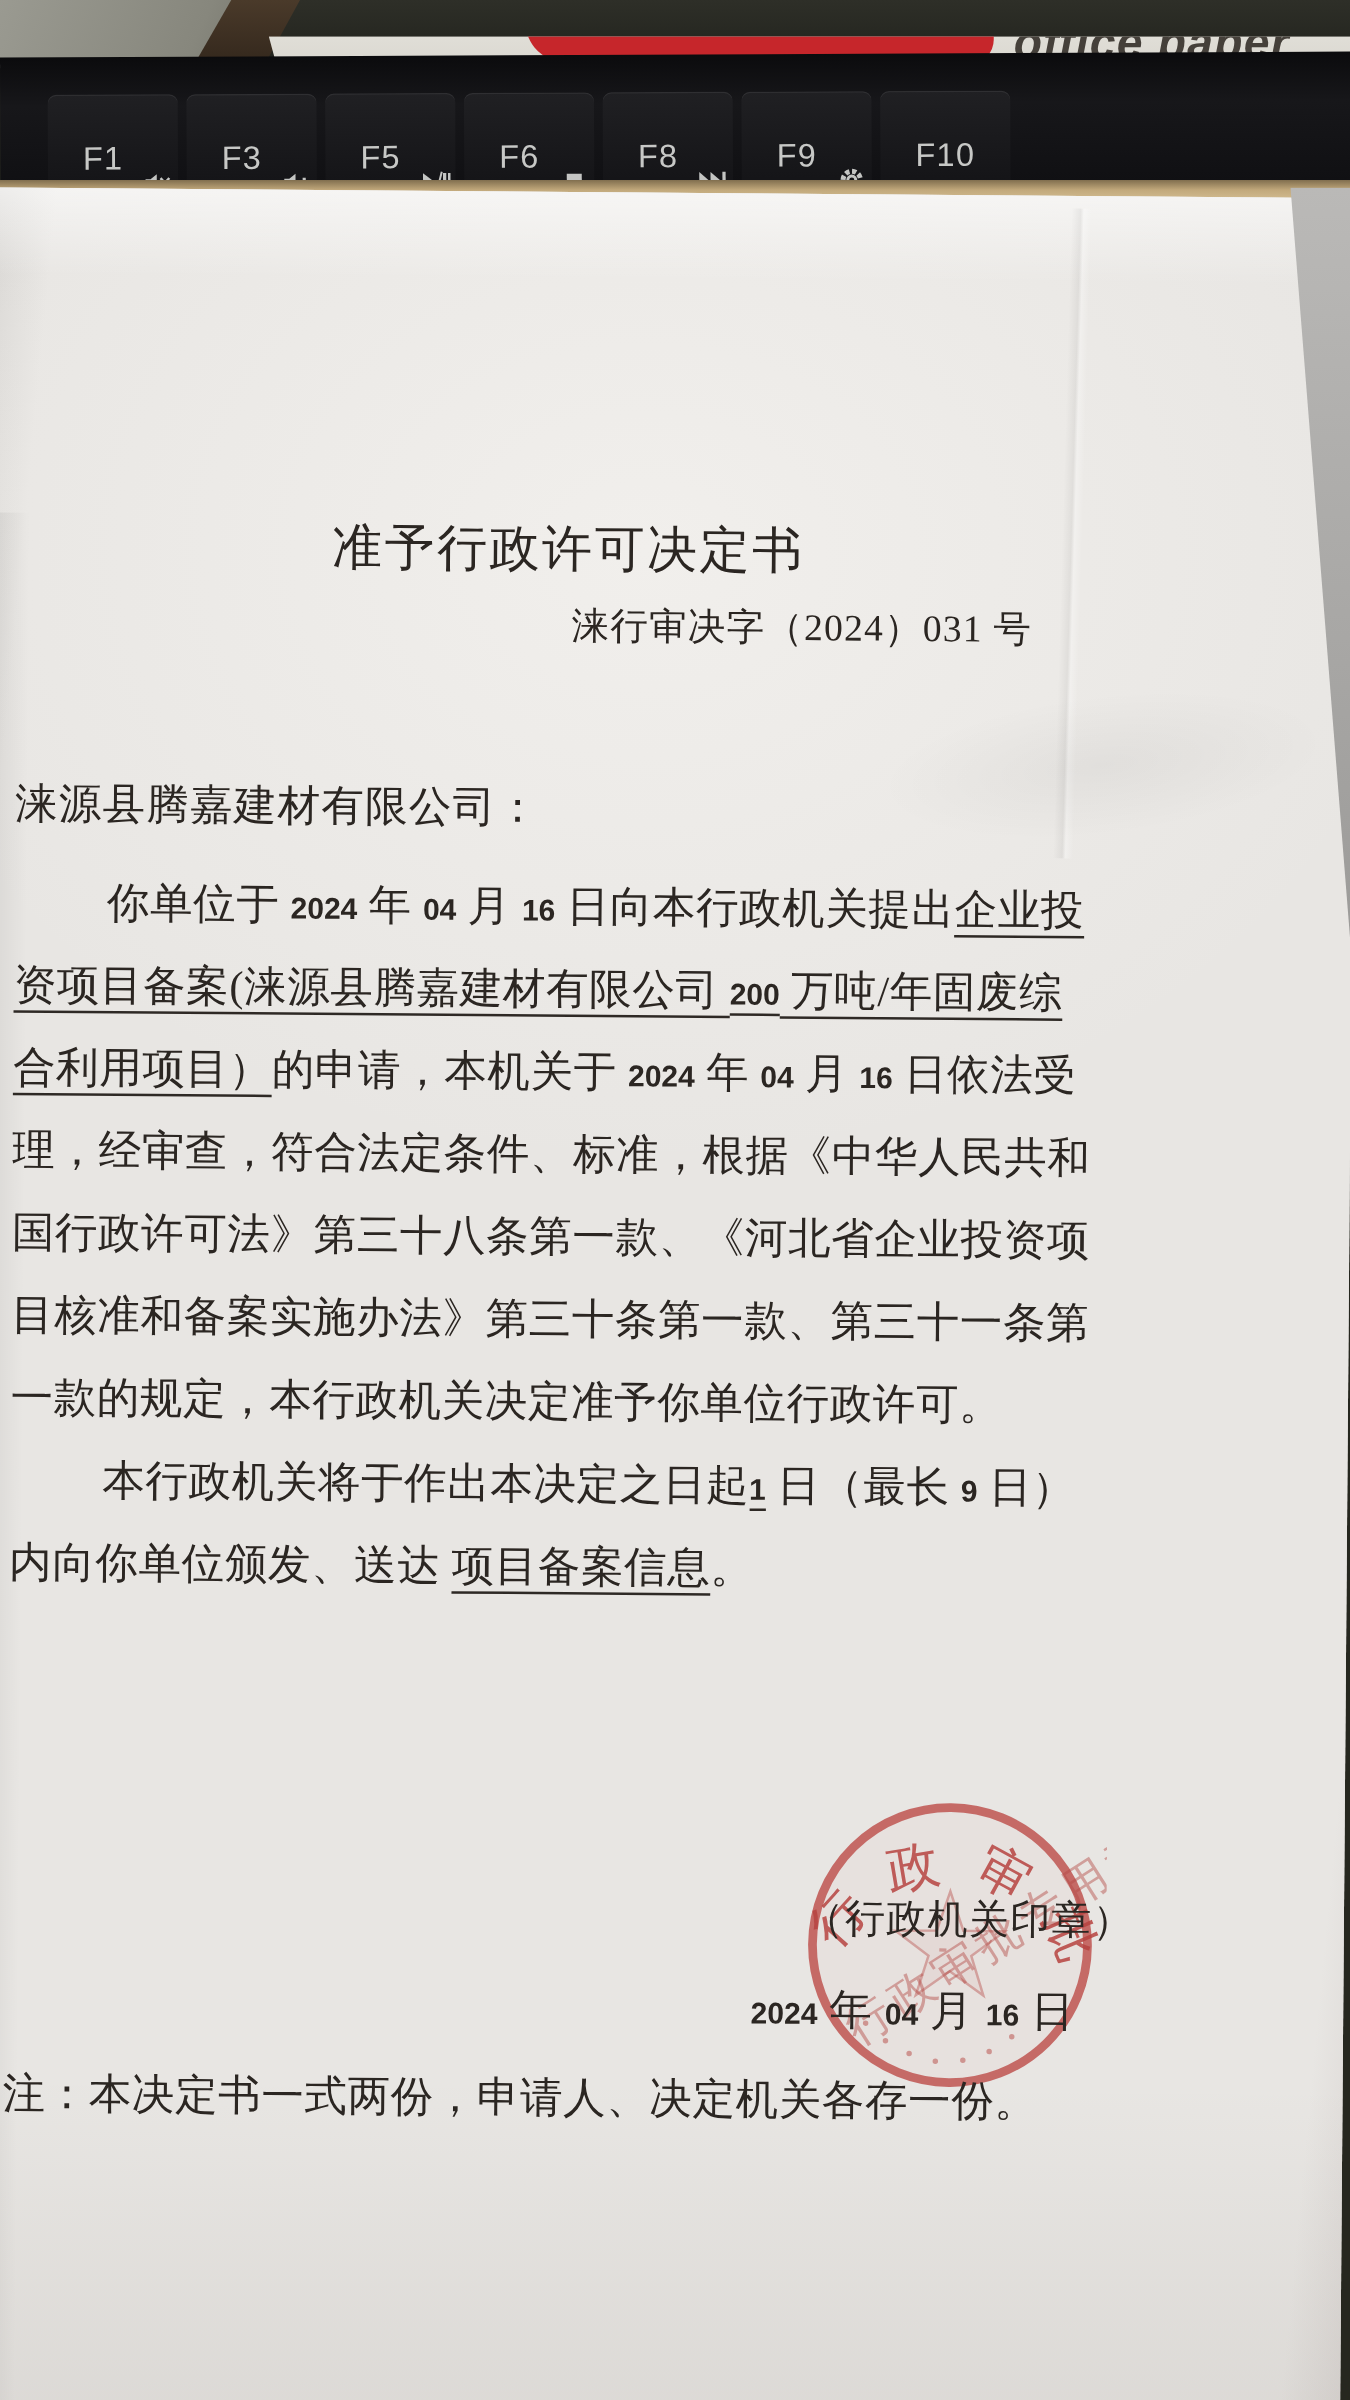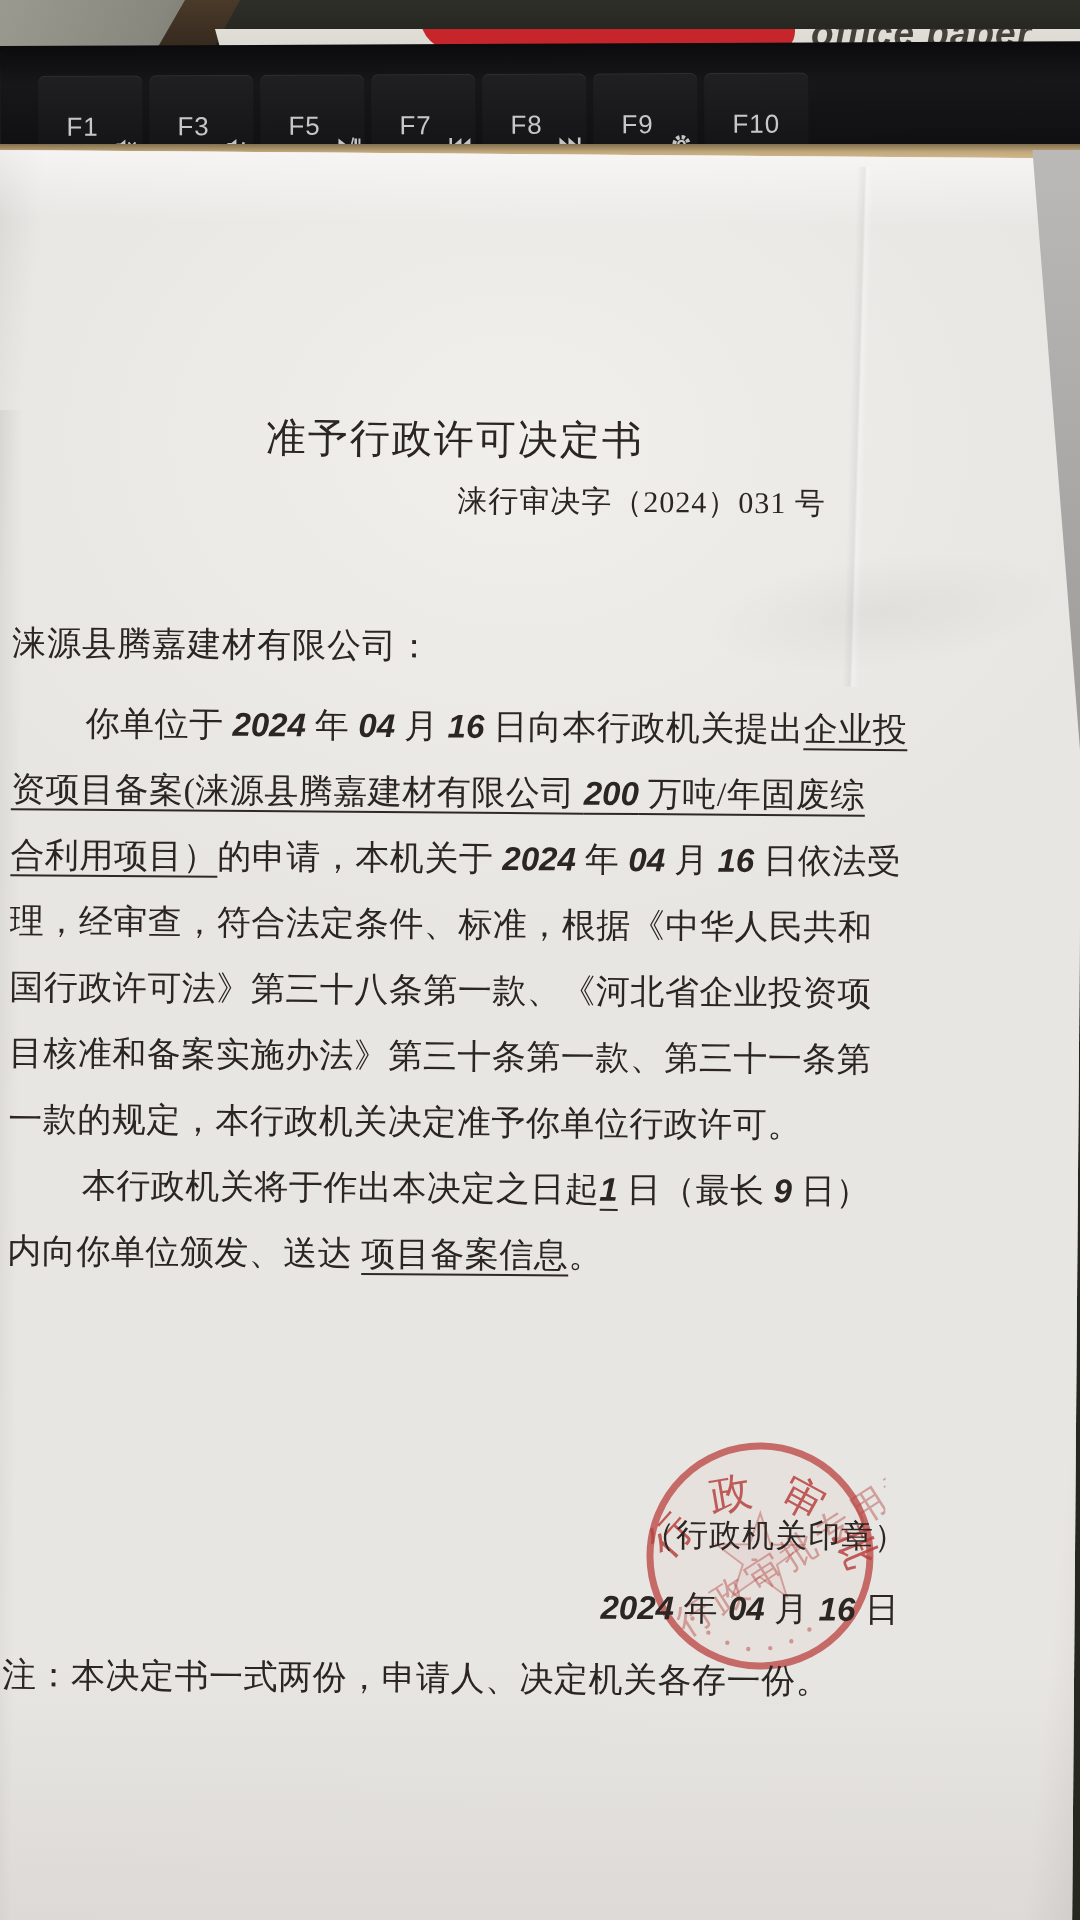--- a/index.html
+++ b/index.html
@@ -61,21 +61,21 @@
     background:linear-gradient(180deg,#bab9b7,#9c9b99);
     clip-path:polygon(30% 0,100% 0,100% 100%);}
   
   .doc-text{color:#2b2622;}
   .doc-title{position:absolute;left:272px;top:258px;font-size:40px;letter-spacing:2px;white-space:nowrap;}
   .doc-number{position:absolute;left:464px;top:327px;font-size:30px;letter-spacing:1px;white-space:nowrap;}
   .addressee{position:absolute;left:20px;top:470px;font-size:34px;letter-spacing:1px;white-space:nowrap;}
   .body-block{position:absolute;left:20px;top:540px;width:1040px;}
   .body-line{height:66px;line-height:66px;font-size:34px;letter-spacing:.5px;white-space:nowrap;color:#2b2622;}
   .body-line.indent{padding-left:74px;}
-  .num{font-family:"Liberation Sans",sans-serif;font-weight:700;font-size:33px;letter-spacing:0;font-style:italic;}
+  .num{font-family:"Liberation Sans",sans-serif;font-weight:700;font-size:24px;letter-spacing:0;}
   .ul{border-bottom:2.5px solid #2e2925;padding-bottom:1px;}
   .seal-caption{position:absolute;left:658px;top:1358px;font-size:32px;letter-spacing:1px;white-space:nowrap;z-index:3;}
   .date-line{position:absolute;left:616px;top:1430px;font-size:34px;letter-spacing:1px;white-space:nowrap;z-index:3;}
   .footer-note{position:absolute;left:18px;top:1502px;font-size:34px;letter-spacing:.5px;white-space:nowrap;z-index:3;}
   .stamp{position:absolute;left:650px;top:1273px;z-index:2;mix-blend-mode:multiply;}
 </style>
 </head>
 <body>
 
 <div class="desk-top"></div>
@@ -109,25 +109,23 @@
     <div class="key">
       <span class="key-label">F5</span>
       <svg class="key-icon" width="26" height="20" viewBox="0 0 24 20">
         <path d="M2 3v14l9-7z" fill="#c4c5c3"></path>
           <path d="M13 18L17 2" stroke="#c4c5c3" stroke-width="1.6"></path>
           <rect x="18" y="3" width="2.6" height="14" fill="#c4c5c3"></rect>
           <rect x="22" y="3" width="2" height="14" fill="#c4c5c3"></rect>
       </svg>
     </div>
     <div class="key">
-      <span class="key-label">F7</span>
+      <span class="key-label">F6</span>
       <svg class="key-icon" width="26" height="20" viewBox="0 0 24 20">
-        <rect x="2" y="3" width="2.6" height="14" fill="#c4c5c3"></rect>
-          <path d="M14 3l-8 7 8 7z" fill="#c4c5c3"></path>
-          <path d="M23 3l-8 7 8 7z" fill="#c4c5c3"></path>
+        <rect x="6" y="4" width="12" height="12" fill="#c4c5c3"></rect>
       </svg>
     </div>
     <div class="key">
       <span class="key-label">F8</span>
       <svg class="key-icon" width="26" height="20" viewBox="0 0 24 20">
         <path d="M1 3l8 7-8 7z" fill="#c4c5c3"></path>
           <path d="M10 3l8 7-8 7z" fill="#c4c5c3"></path>
           <rect x="19.5" y="3" width="2.6" height="14" fill="#c4c5c3"></rect>
       </svg>
     </div>

